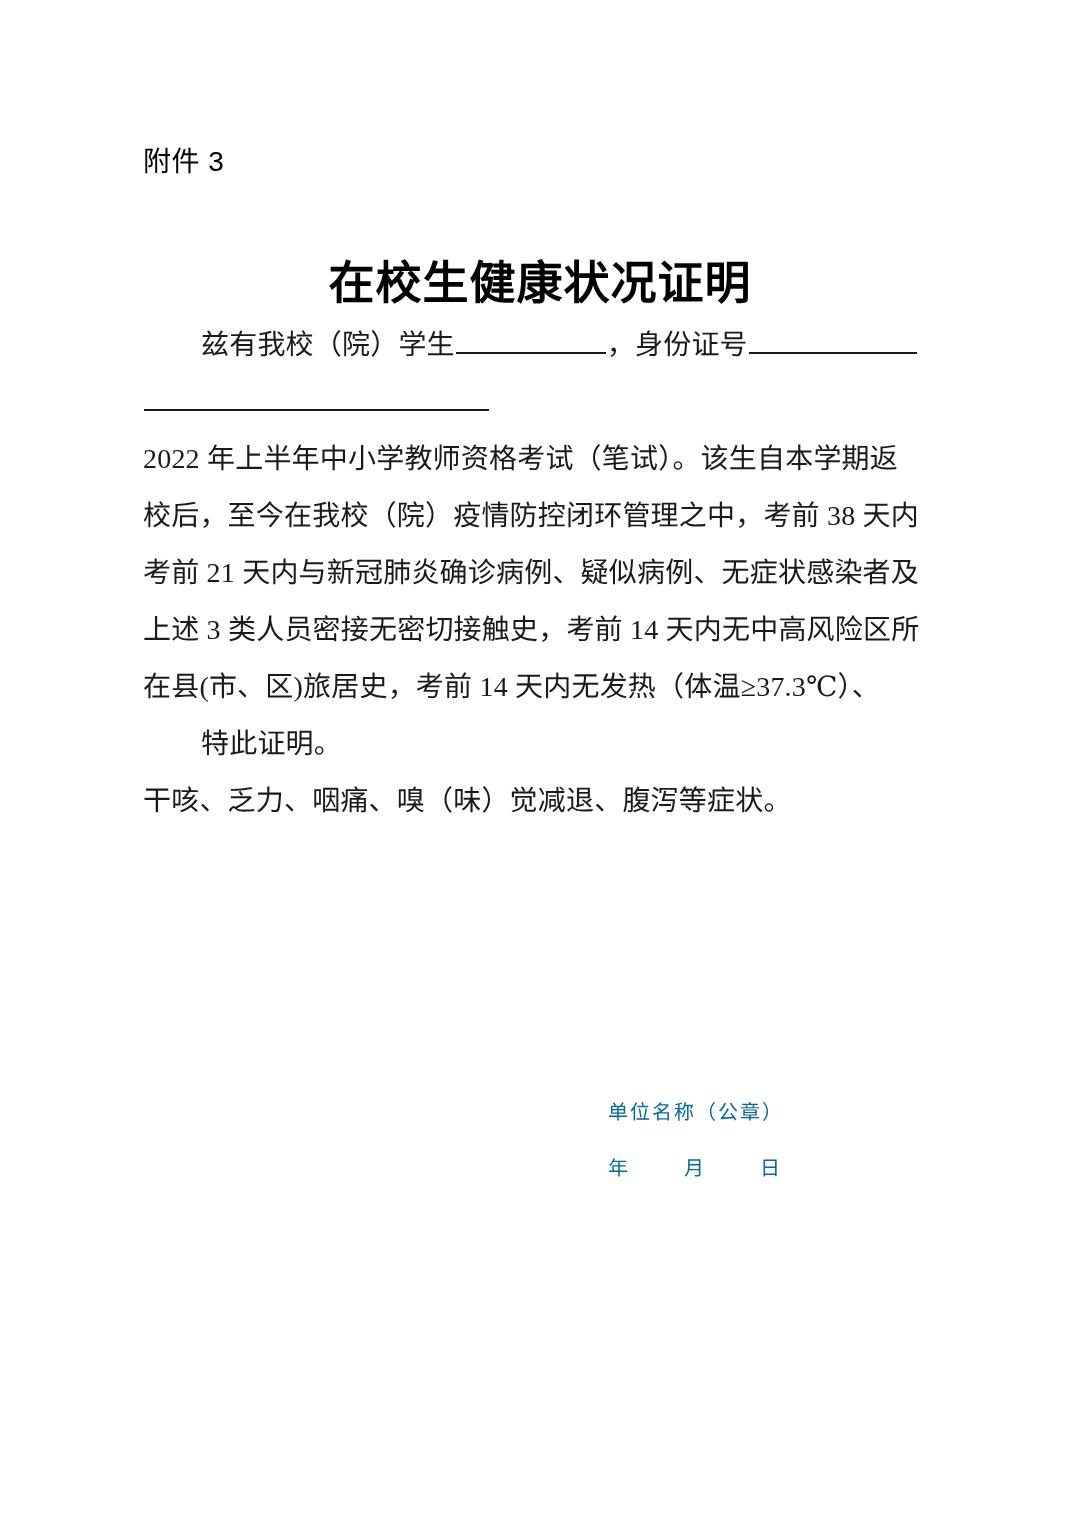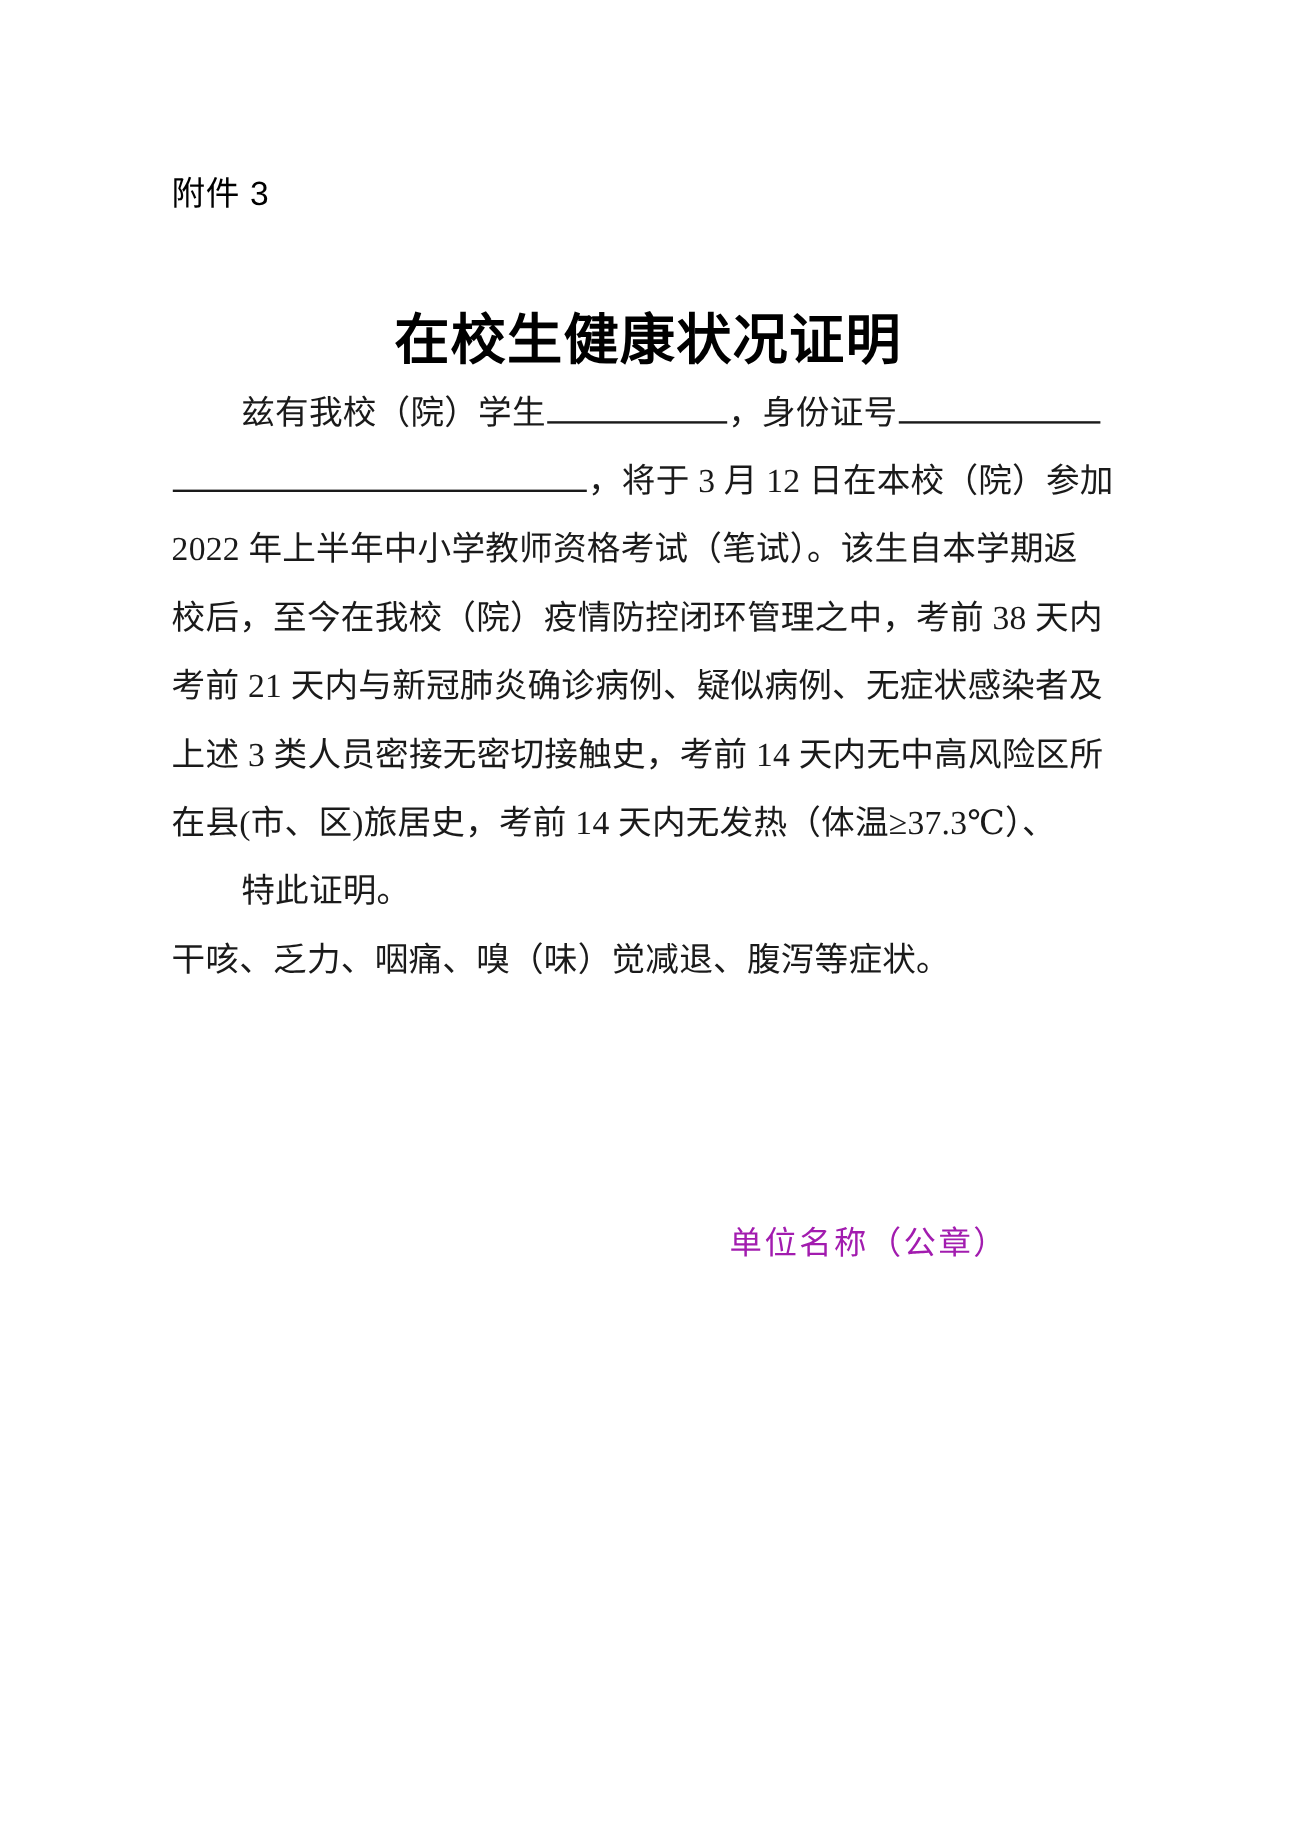--- a/index.html
+++ b/index.html
@@ -80,25 +80,25 @@
   .blank-name     { width: 150px; }
   .blank-id-tail  { width: 168px; }
   .blank-id-head  { width: 345px; }
 
   .indent-2 { padding-left: 58px; }
 
   
   .signature-block {
     position: absolute;
     left: 608px;
-    top: 1008px;
-    font-size: 27px;
+    top: 1084px;
+    font-size: 20px;
     line-height: 56px;
     letter-spacing: 2px;
-    color: #a21caf;
+    color: #0369a1;
     white-space: nowrap;
   }
   .sig-date {
     letter-spacing: 0;
   }
   .sig-date .sp { display: inline-block; width: 56px; }
 
   
   .page-number {
     position: absolute;
@@ -137,33 +137,34 @@
 <div class="page">
 
   <div class="attachment-label">附件 3</div>
 
   <h1 class="doc-title">在校生健康状况证明</h1>
 
   <div class="body-block">
 
     <div class="body-line indent-2"><span class="cn">兹有我校（院）学生</span><span class="blank blank-name"></span><span class="cn">，身份证号</span><span class="blank blank-id-tail"></span></div>
 
-    <div class="body-line"><span class="blank blank-id-head"></span><span class="cn">，将于 3 月 12 日在本校（院）参加</span></div>
+    <div class="body-line"><span class="blank blank-id-head"></span></div>
 
     <div class="body-line">2022 年上半年中小学教师资格考试（笔试）。该生自本学期返</div>
     <div class="body-line">校后，至今在我校（院）疫情防控闭环管理之中，考前 38 天内</div>
     <div class="body-line">考前 21 天内与新冠肺炎确诊病例、疑似病例、无症状感染者及</div>
     <div class="body-line">上述 3 类人员密接无密切接触史，考前 14 天内无中高风险区所</div>
     <div class="body-line">在县(市、区)旅居史，考前 14 天内无发热（体温≥37.3℃）、</div>
     <div class="body-line indent-2">特此证明。</div>
     <div class="body-line">干咳、乏力、咽痛、嗅（味）觉减退、腹泻等症状。</div>
 
   </div>
 
   <div class="signature-block">
     <div>单位名称（公章）</div>
+    <div class="sig-date"><span>年</span><span class="sp"></span><span>月</span><span class="sp"></span><span>日</span></div>
   </div>
 
   <div class="page-number">1</div>
 
   <div class="watermark">江西龙网</div>
 
 </div>
 
 </body></html>

